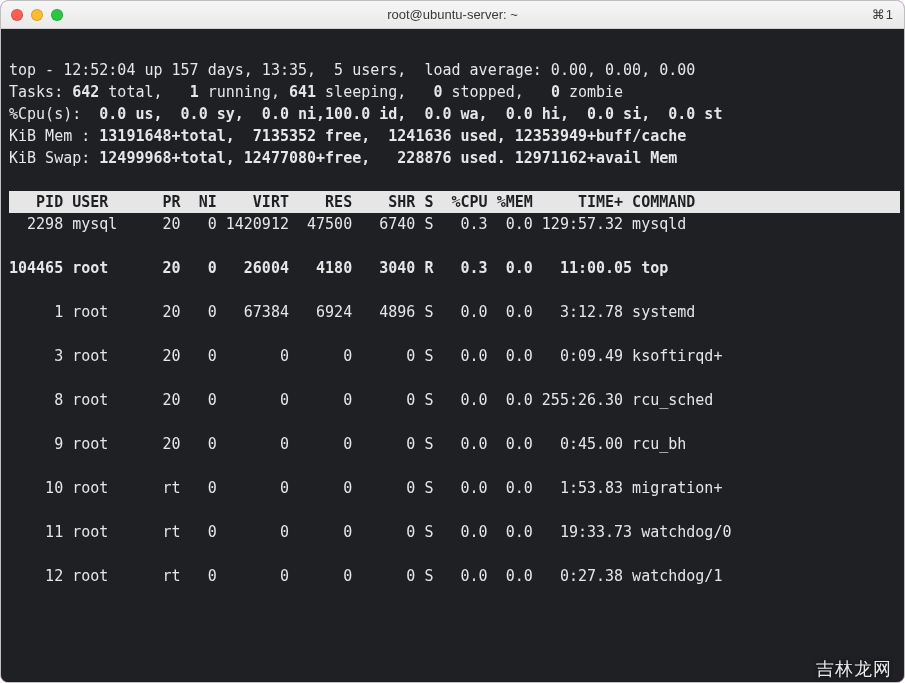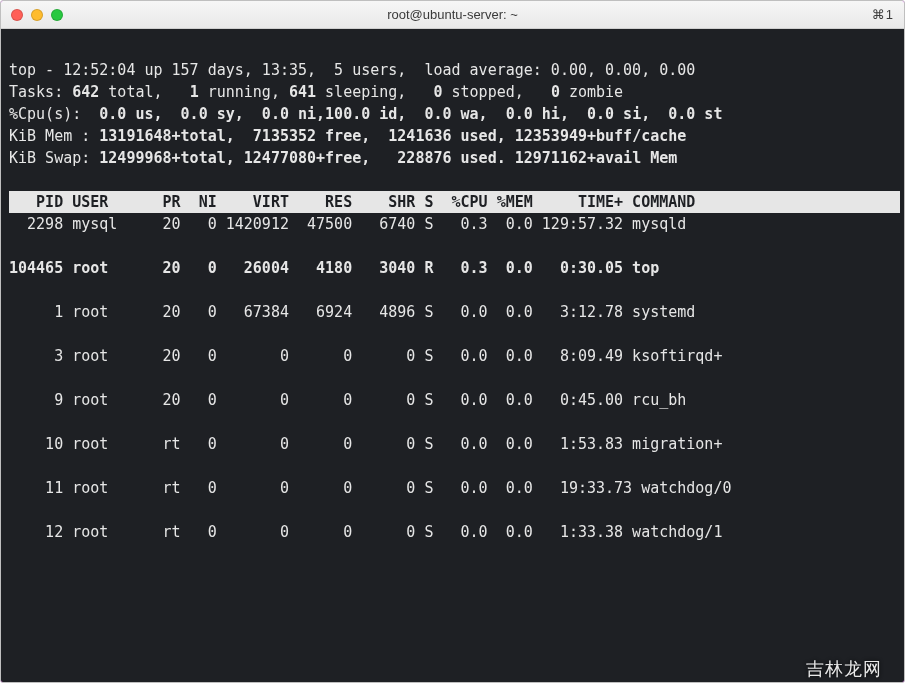--- a/index.html
+++ b/index.html
@@ -9,21 +9,21 @@
     background: #fff;
     font-family: -apple-system, BlinkMacSystemFont, sans-serif;
     width: 905px;
     height: 683px;
     overflow: hidden;
   }
   .window {
     width: 905px;
     height: 683px;
     border: 1px solid #bfbfbf;
-    border-radius: 3px;
+    border-radius: 8px;
     overflow: hidden;
     display: flex;
     flex-direction: column;
     background: #d946ef;
   }
   .titlebar {
     height: 28px;
     background: linear-gradient(#f6f6f6,#e9e9e9);
     border-bottom: 1px solid #cfcfcf;
     display: flex;
@@ -76,21 +76,21 @@
     background:#e6e6e6;
     color:#1e2024;
     display:inline-block;
     font-weight:bold;
     width:100%;
   }
   .row { display:block; }
   .row.current { font-weight:bold; }
   .watermark {
     position:absolute;
-    right:22px;
+    right:12px;
     bottom:2px;
     font-family: sans-serif;
     font-size:18px;
     color:#fff;
     opacity:.9;
     text-shadow:0 0 4px #000;
     pointer-events:none;
     letter-spacing:1px;
   }
 </style>
@@ -110,27 +110,28 @@
 
   <div class="terminal">
 <span class="hdrline">top - 12:52:04 up 157 days, 13:35,  5 users,  load average: 0.00, 0.00, 0.00</span>
 <span class="hdrline"><span>Tasks:</span><span class="bold"> 642 </span><span>total,   </span><span class="bold">1 </span><span>running, </span><span class="bold">641 </span><span>sleeping,   </span><span class="bold">0 </span><span>stopped,   </span><span class="bold">0 </span><span>zombie</span></span>
 <span class="hdrline"><span>%Cpu(s):</span><span class="bold">  0.0 us,  0.0 sy,  0.0 ni,100.0 id,  0.0 wa,  0.0 hi,  0.0 si,  0.0 st</span></span>
 <span class="hdrline"><span>KiB Mem :</span><span class="bold"> 13191648+total,  7135352 free,  1241636 used, 12353949+buff/cache</span></span>
 <span class="hdrline"><span>KiB Swap:</span><span class="bold"> 12499968+total, 12477080+free,   228876 used. 12971162+avail Mem</span></span>
 <span> </span>
 <span class="header-row">   PID USER      PR  NI    VIRT    RES    SHR S  %CPU %MEM     TIME+ COMMAND            </span>
 <span id="proc-rows"><span class="row">  2298 mysql     20   0 1420912  47500   6740 S   0.3  0.0 129:57.32 mysqld</span>
-<span class="row current">104465 root      20   0   26004   4180   3040 R   0.3  0.0   0:30.05 top</span>
+<span class="row current">104465 root      20   0   26004   4180   3040 R   0.3  0.0   11:00.05 top</span>
 <span class="row">     1 root      20   0   67384   6924   4896 S   0.0  0.0   3:12.78 systemd</span>
-<span class="row">     3 root      20   0       0      0      0 S   0.0  0.0   8:09.49 ksoftirqd+</span>
+<span class="row">     3 root      20   0       0      0      0 S   0.0  0.0   0:09.49 ksoftirqd+</span>
+<span class="row">     8 root      20   0       0      0      0 S   0.0  0.0 255:26.30 rcu_sched</span>
 <span class="row">     9 root      20   0       0      0      0 S   0.0  0.0   0:45.00 rcu_bh</span>
 <span class="row">    10 root      rt   0       0      0      0 S   0.0  0.0   1:53.83 migration+</span>
 <span class="row">    11 root      rt   0       0      0      0 S   0.0  0.0   19:33.73 watchdog/0</span>
-<span class="row">    12 root      rt   0       0      0      0 S   0.0  0.0   1:33.38 watchdog/1</span>
+<span class="row">    12 root      rt   0       0      0      0 S   0.0  0.0   0:27.38 watchdog/1</span>
 
 
 
 
 
 
 
 </span>
     <div class="watermark">吉林龙网</div>
   </div>

